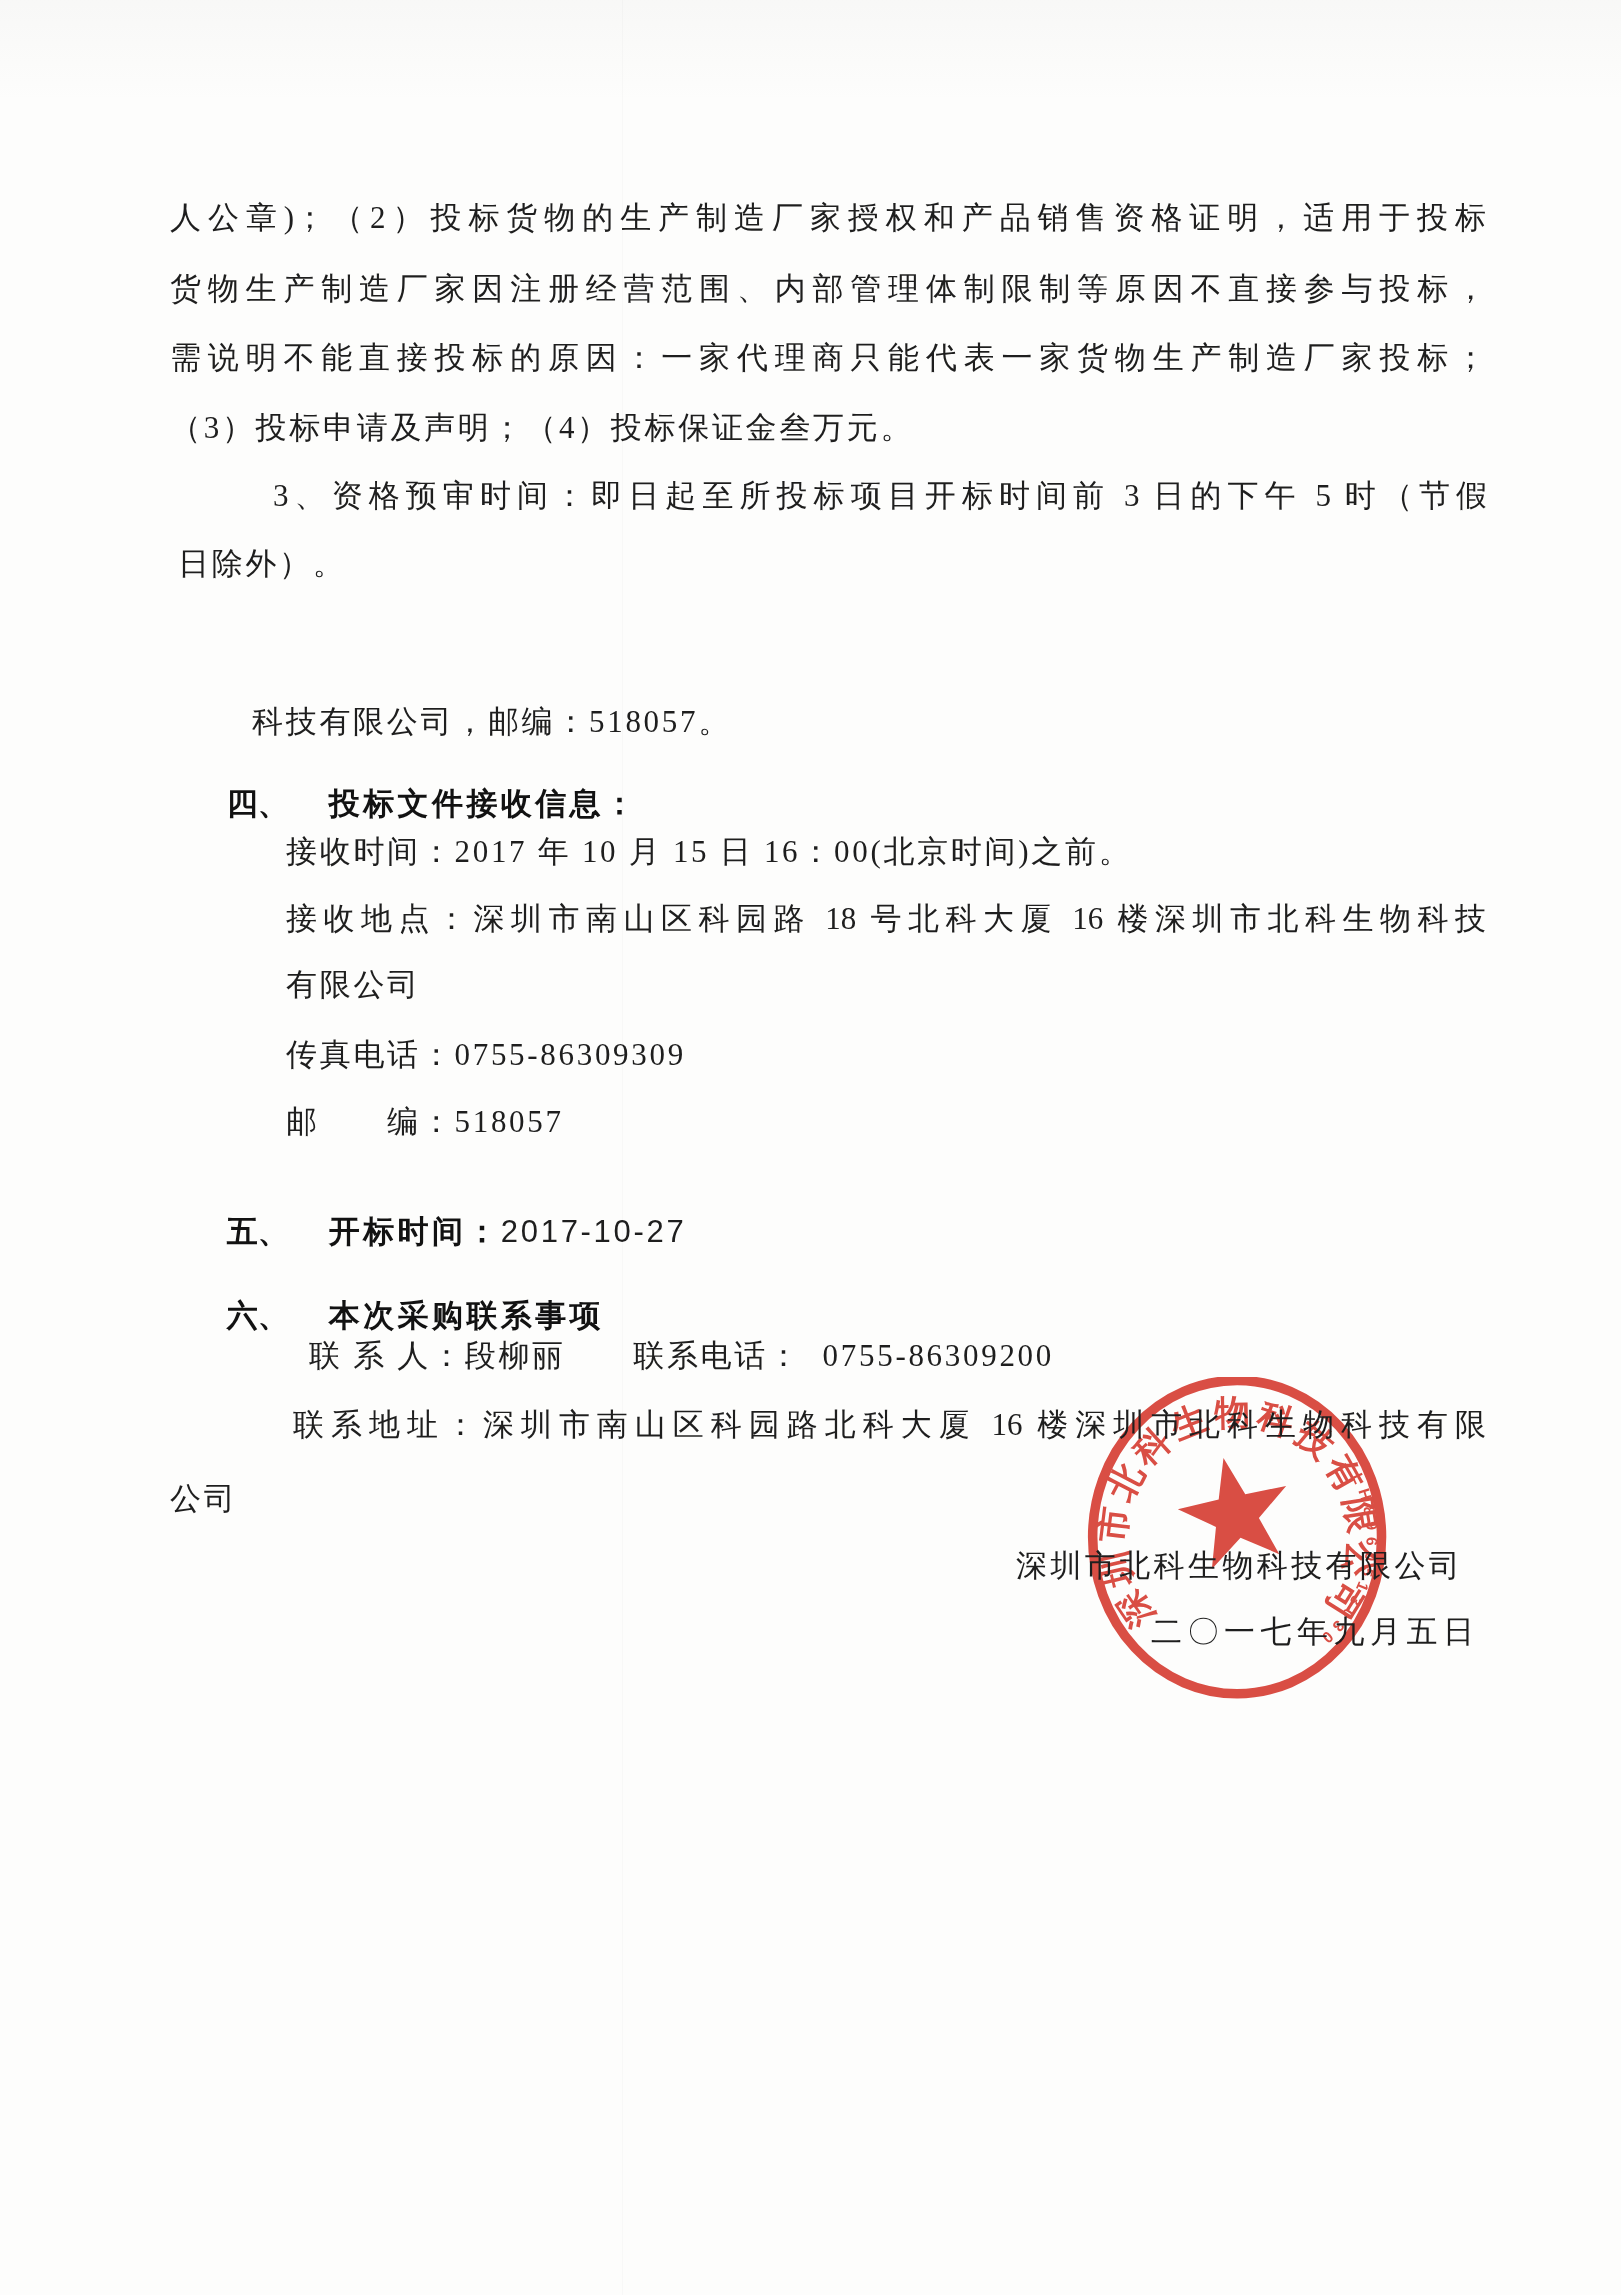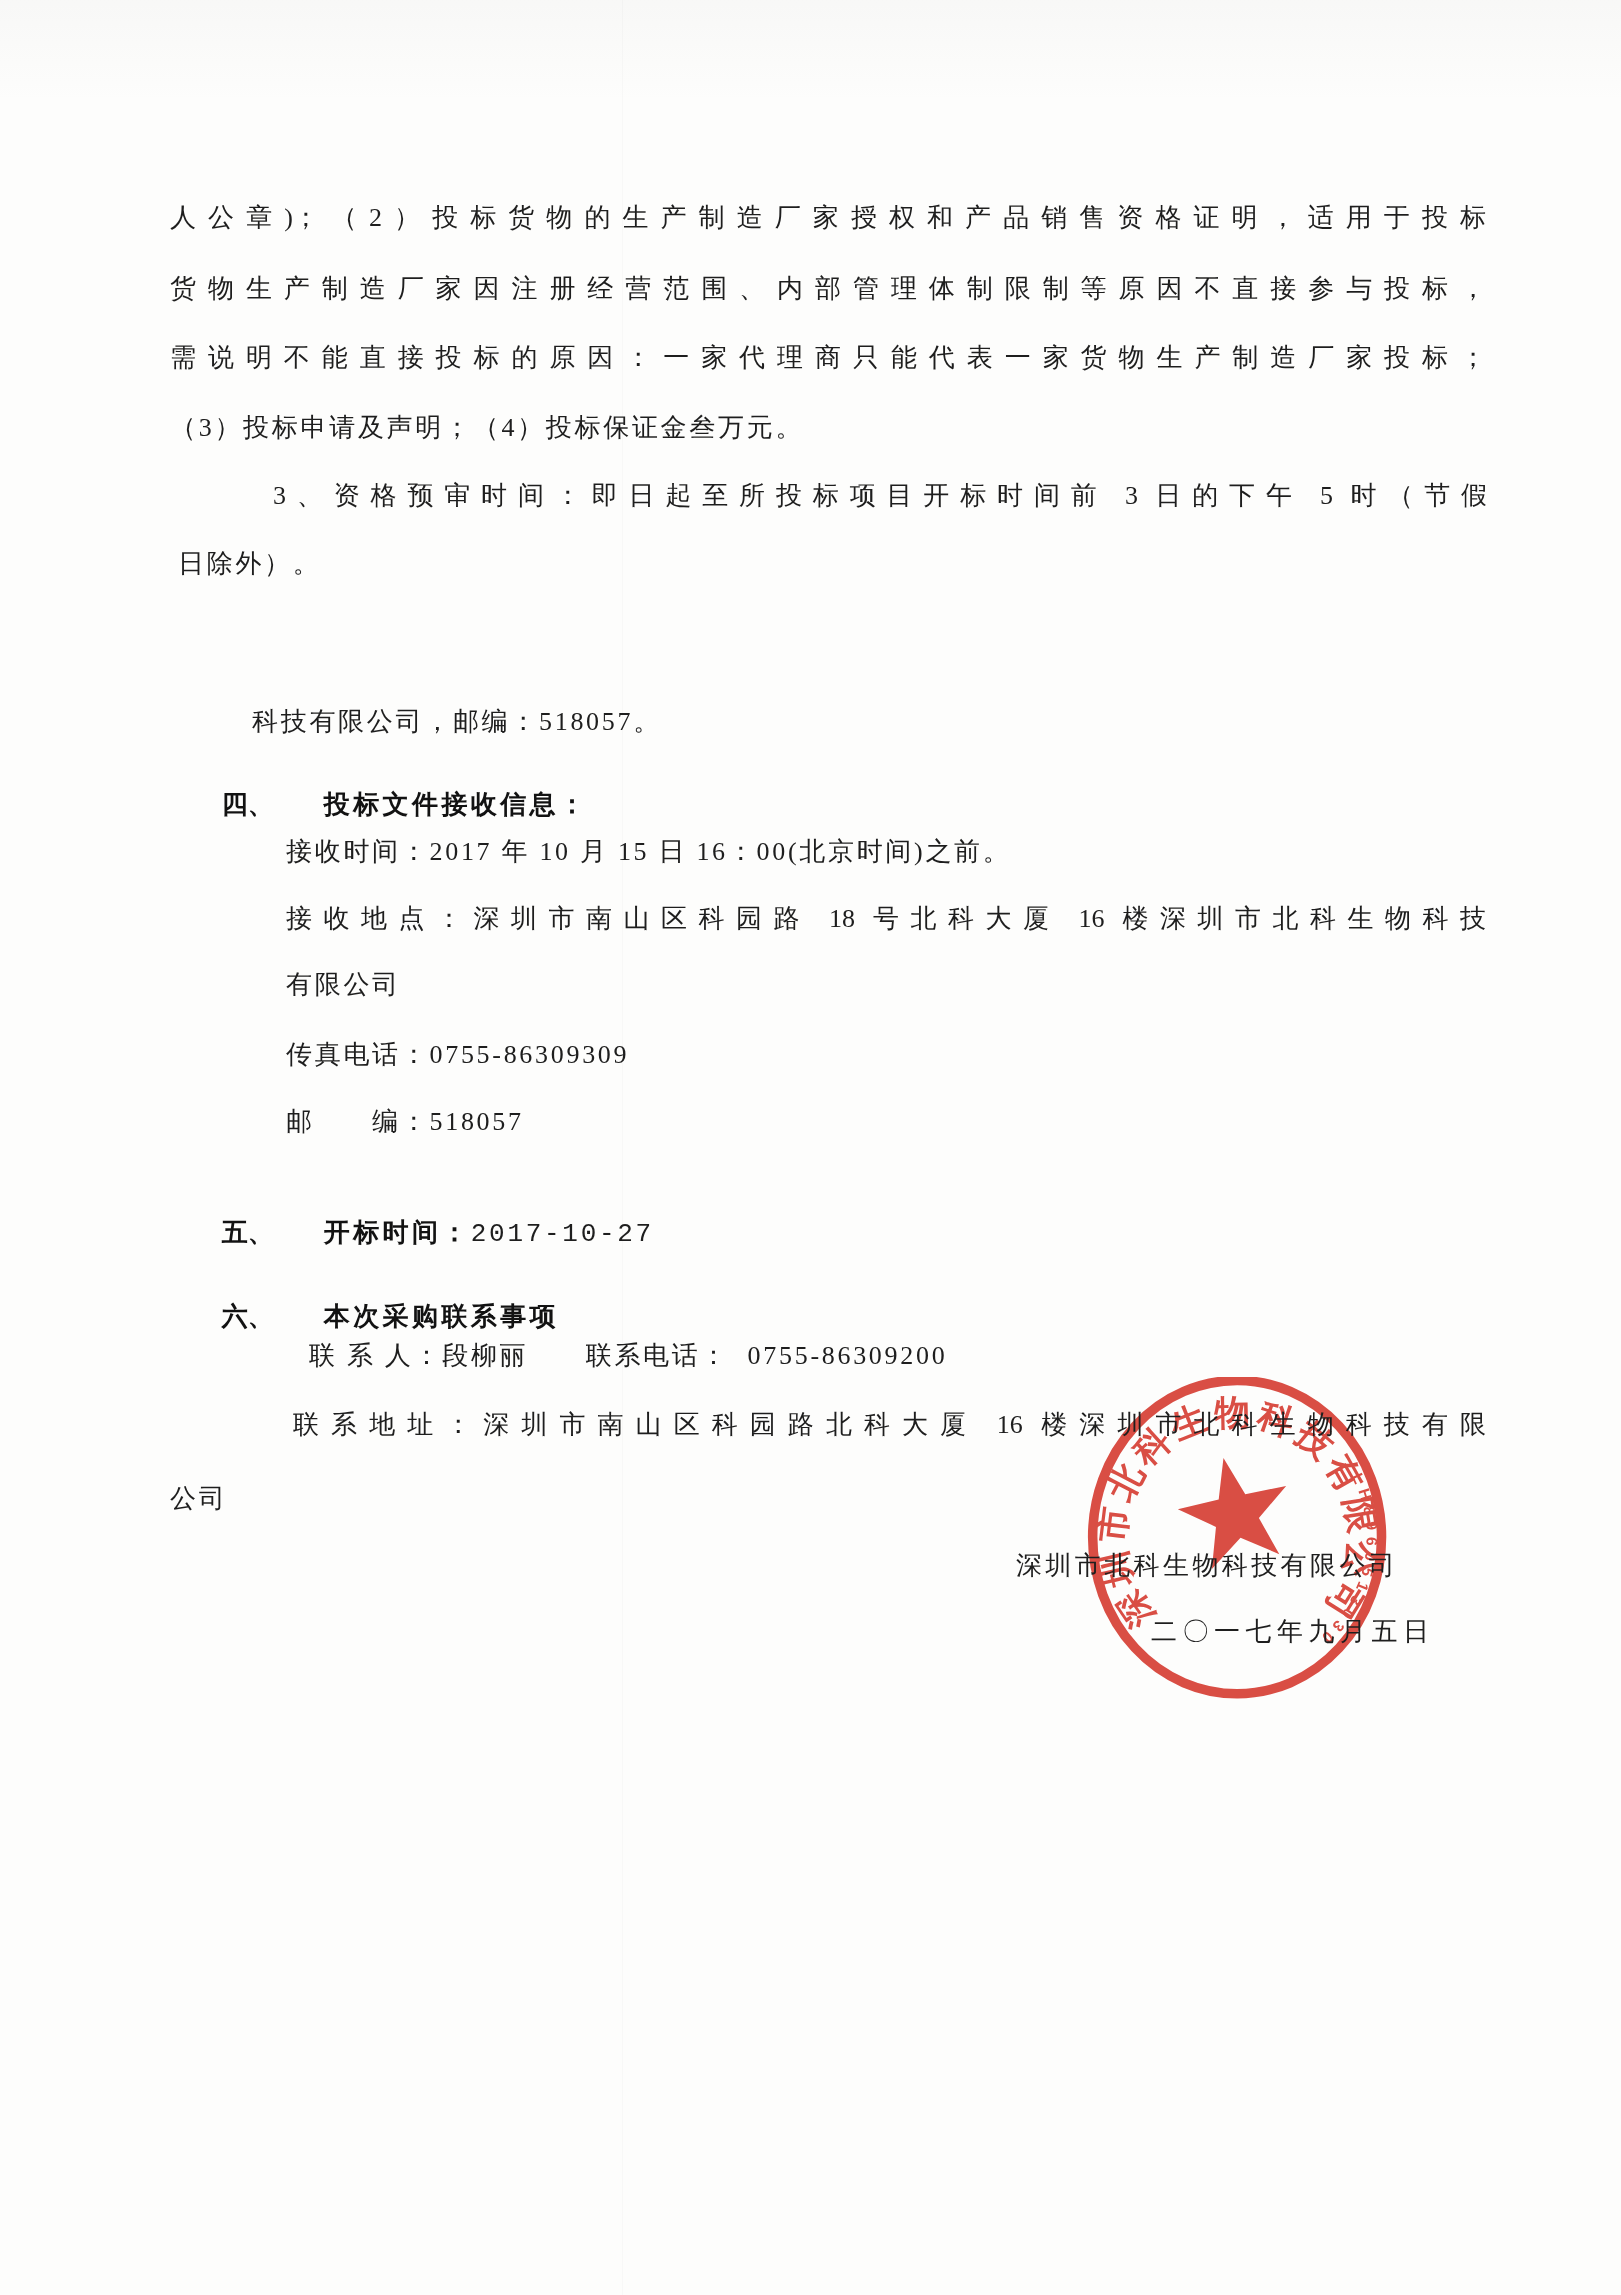--- a/index.html
+++ b/index.html
@@ -14,39 +14,39 @@
   .scan-fold{
     position:absolute;top:0;left:622px;width:1.4px;height:2295px;
     background:rgba(0,0,0,0.02);
   }
   .scan-top{
     position:absolute;top:0;left:0;width:100%;height:102px;
     background:linear-gradient(180deg,rgba(120,120,120,0.04),rgba(120,120,120,0));
   }
   .ln{
     position:absolute;
-    font-size:26px;
+    font-size:31px;
     line-height:40px;
     letter-spacing:2.7px;
     white-space:pre;
   }
   .j{
     white-space:normal;
     text-align:justify;
     text-align-last:justify;
     letter-spacing:0;
   }
   .hd{
     font-family:"Liberation Sans","DejaVu Sans",sans-serif;
     font-weight:700;
     color:#121212;
     letter-spacing:3.4px;
   }
   .mk{display:inline-block;width:102px;letter-spacing:0;}
-  .val{font-weight:400;font-family:Liberation Mono, monospace;color:#1e1e1e;}
+  .val{font-weight:400;font-family:Liberation Sans, sans-serif;color:#1e1e1e;}
   #seal{
     position:absolute;left:1077px;top:1377px;width:327px;height:327px;
     opacity:0.88;
     mix-blend-mode:multiply;
   }
   #seal text{
     font-family:"Liberation Sans","DejaVu Sans",sans-serif;
     font-weight:700;
   }
   .ring-text{font-size:52px;letter-spacing:7px;}

